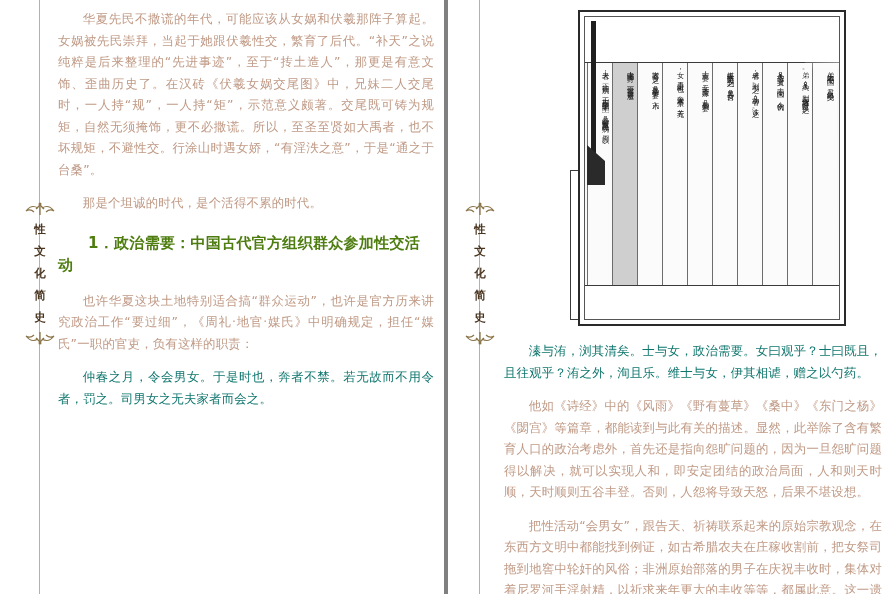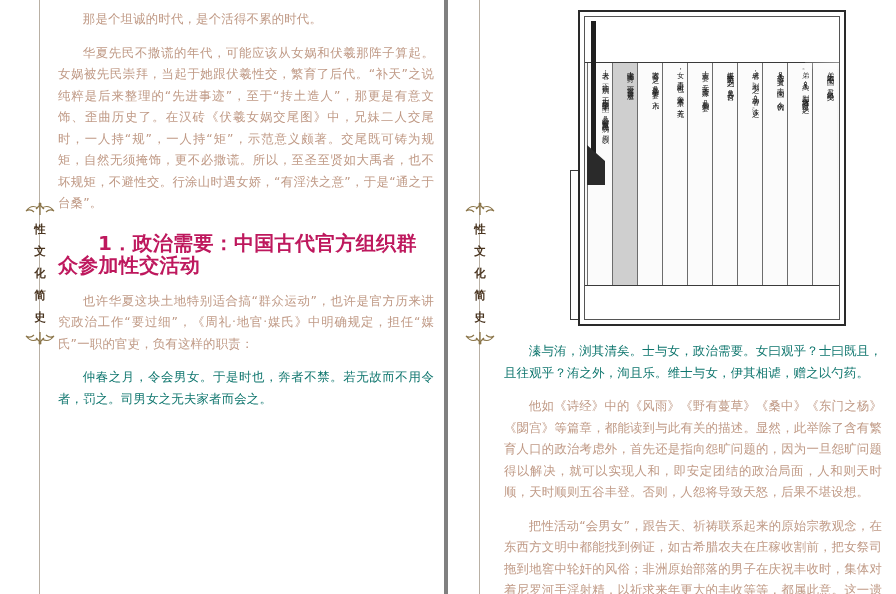--- a/index.html
+++ b/index.html
@@ -88,23 +88,23 @@
     letter-spacing: 0.2px;
   }
   p.quote {
     color: #0f766e;
     text-indent: 2em;
     margin-bottom: 12px;
   }
   h2.section-title {
     margin: 18px 0 14px 0;
     font-family: "DejaVu Sans", "Liberation Sans", sans-serif;
-    font-size: 20px;
+    font-size: 15px;
     font-weight: bold;
-    color: #be185d;
+    color: #4d7c0f;
     text-indent: 2em;
     letter-spacing: 0.3px;
     line-height: 22px;
   }
 
   
   .plate-wrap {
     position: absolute;
     left: 130px;
     top: 10px;
@@ -236,22 +236,22 @@
           <path d="M17 1 L17 11" stroke="#8a7448" stroke-width="1.3" fill="none"></path>
           <path d="M17 11 L13 7 M17 11 L21 7" stroke="#8a7448" stroke-width="1.3" fill="none"></path>
           <path d="M15 8 C10 11, 6 9, 3 5 C6 7, 9 6, 11 4" stroke="#8a7448" stroke-width="1.1" fill="none"></path>
           <path d="M19 8 C24 11, 28 9, 31 5 C28 7, 25 6, 23 4" stroke="#8a7448" stroke-width="1.1" fill="none"></path>
           <circle cx="17" cy="12" r="1.5" fill="#8a7448"></circle>
         </svg>
       </div>
     </div>
 
     <div class="textcol">
+      <p>华夏先民不撒谎的年代，可能应该从女娲和伏羲那阵子算起。女娲被先民崇拜，当起于她跟伏羲性交，繁育了后代。“补天”之说纯粹是后来整理的“先进事迹”，至于“抟土造人”，那更是有意文饰、歪曲历史了。在汉砖《伏羲女娲交尾图》中，兄妹二人交尾时，一人持“规”，一人持“矩”，示范意义颇著。交尾既可铸为规矩，自然无须掩饰，更不必撒谎。所以，至圣至贤如大禹者，也不坏规矩，不避性交。行涂山时遇女娇，“有淫泆之意”，于是“通之于台桑”。</p>
       <p>那是个坦诚的时代，是个活得不累的时代。</p>
-      <p>华夏先民不撒谎的年代，可能应该从女娲和伏羲那阵子算起。女娲被先民崇拜，当起于她跟伏羲性交，繁育了后代。“补天”之说纯粹是后来整理的“先进事迹”，至于“抟土造人”，那更是有意文饰、歪曲历史了。在汉砖《伏羲女娲交尾图》中，兄妹二人交尾时，一人持“规”，一人持“矩”，示范意义颇著。交尾既可铸为规矩，自然无须掩饰，更不必撒谎。所以，至圣至贤如大禹者，也不坏规矩，不避性交。行涂山时遇女娇，“有淫泆之意”，于是“通之于台桑”。</p>
       <h2 class="section-title">1．政治需要：中国古代官方组织群众参加性交活动</h2>
       <p>也许华夏这块土地特别适合搞“群众运动”，也许是官方历来讲究政治工作“要过细”，《周礼·地官·媒氏》中明确规定，担任“媒氏”一职的官吏，负有这样的职责：</p>
       <p class="quote">仲春之月，令会男女。于是时也，奔者不禁。若无故而不用令者，罚之。司男女之无夫家者而会之。</p>
 
     </div>
   </div>
 
   <div class="page-half right">
 
     <div class="margin-rail rail-right">

